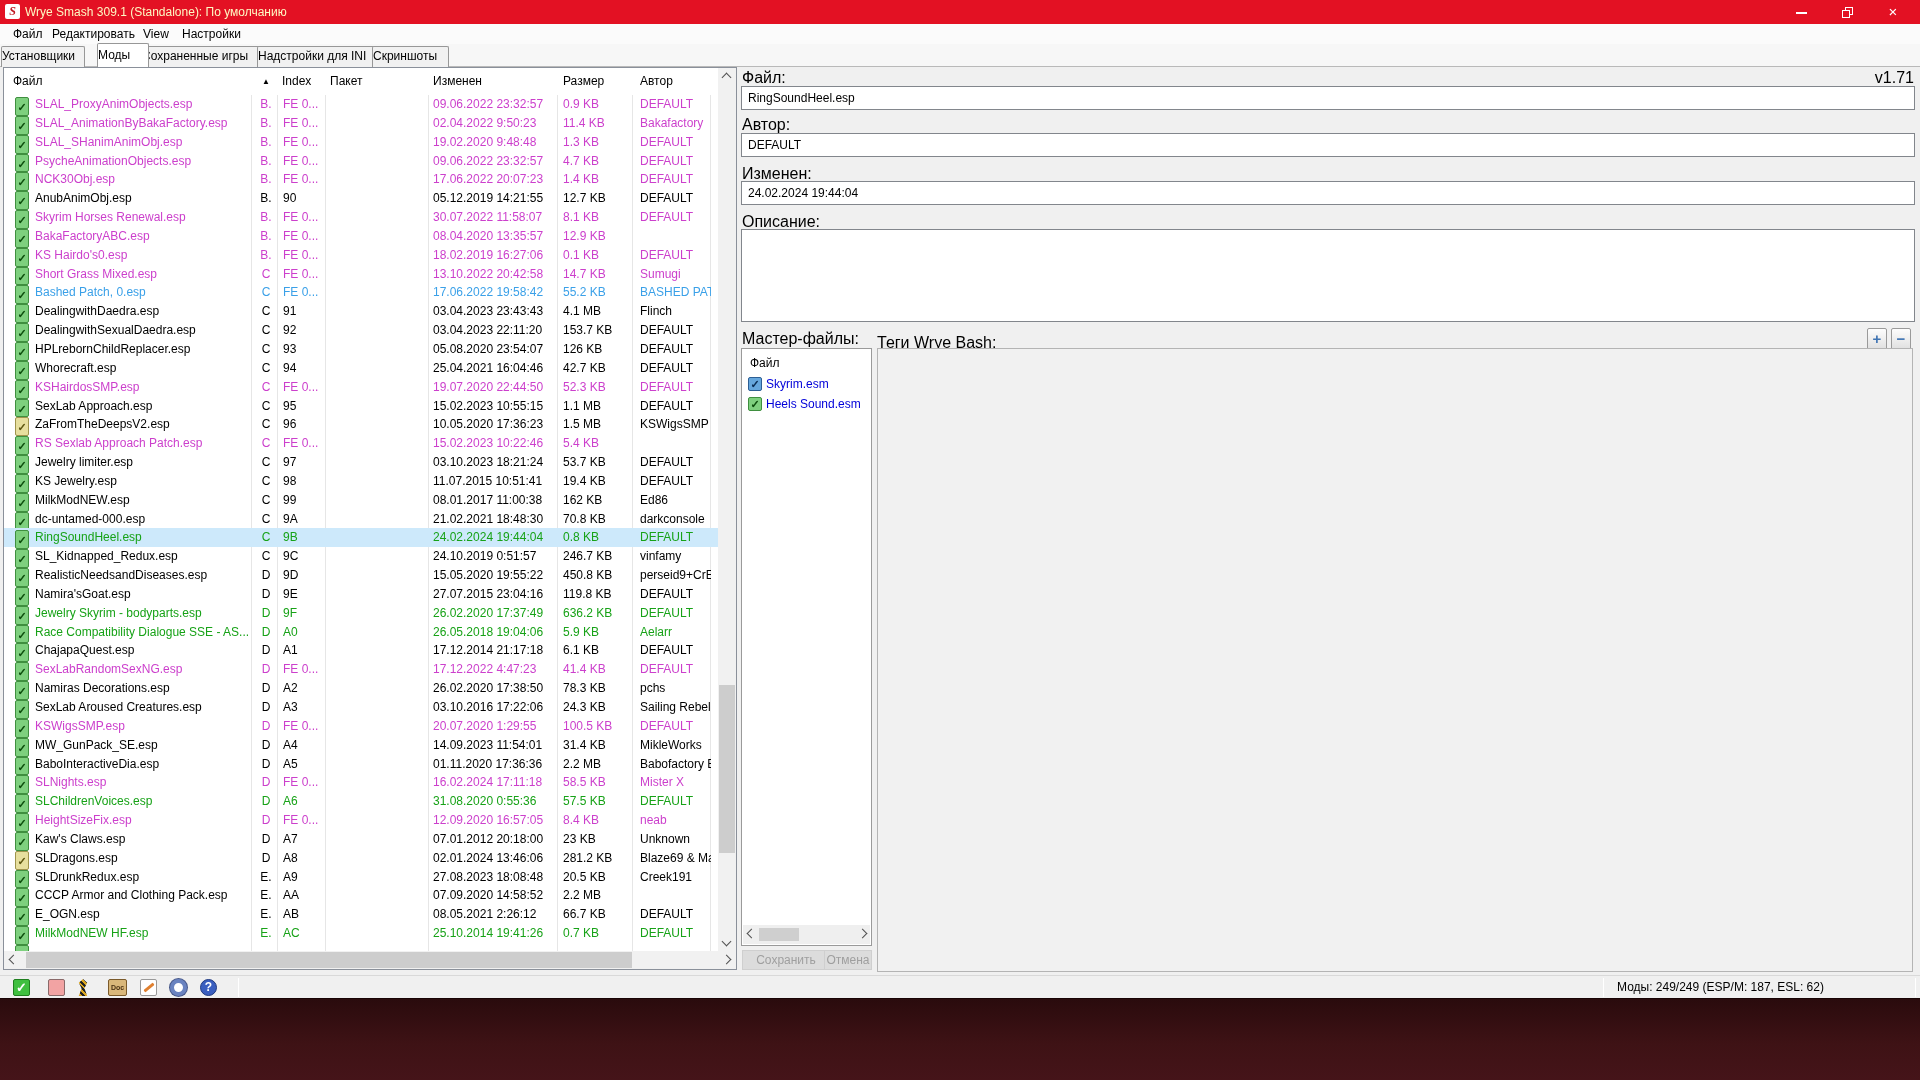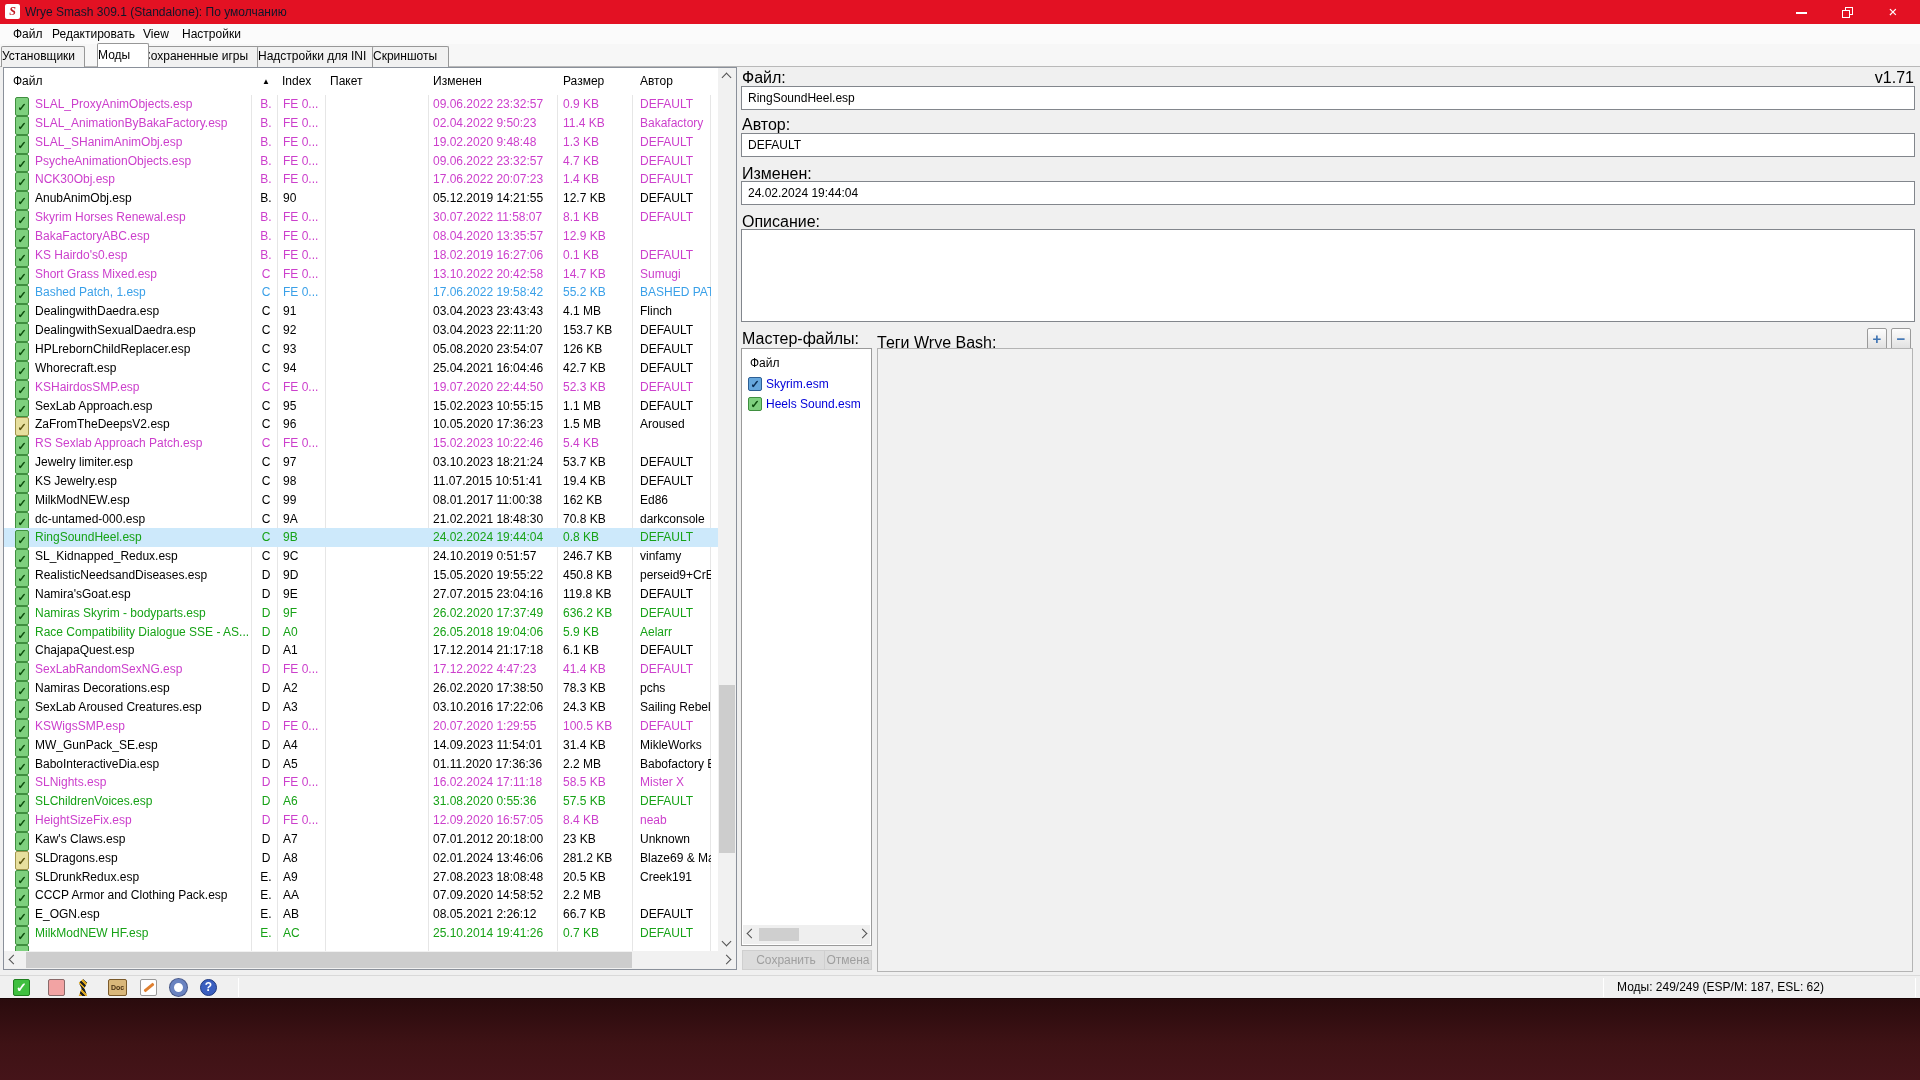--- a/index.html
+++ b/index.html
@@ -1,20 +1,20 @@
 <!DOCTYPE html>
 <html><head>
 <meta charset="utf-8">
 <style>
 *{margin:0;padding:0;box-sizing:border-box}
 html,body{width:1920px;height:1080px;overflow:hidden;background:#f0f0f0;font-family:"Liberation Sans",sans-serif;font-size:12px;color:#000}
 
 #titlebar{position:absolute;left:0;top:0;width:1920px;height:24px;background:#e31123}
 #app-icon{position:absolute;left:5px;top:4px;width:15px;height:15px;background:#fff;border-radius:2px;font:italic 700 12px "Liberation Serif",serif;color:#c01822;text-align:center;line-height:14px}
-#window-title{position:absolute;left:25px;top:5px;color:#0f172a;font-size:12px;white-space:nowrap}
+#window-title{position:absolute;left:25px;top:5px;color:#fef9c3;font-size:12px;white-space:nowrap}
 .winbtn{position:absolute;top:0;height:24px;width:46px}
 #btn-min{left:1778px}#btn-restore{left:1824px}#btn-close{left:1870px}
 #btn-min i{position:absolute;left:18px;top:12px;width:11px;height:2px;background:#fff}
 #btn-restore b{position:absolute;left:21px;top:7px;width:8px;height:8px;border:1.3px solid #fff}
 #btn-restore i{position:absolute;left:18px;top:10px;width:8px;height:8px;border:1.3px solid #fff;background:#e31123}
 #btn-close span{position:absolute;left:0;top:1px;width:46px;height:24px;color:#fff;font-size:15px;text-align:center;line-height:22px}
 
 #menubar{position:absolute;left:0;top:24px;width:1920px;height:20px;background:#fbfbfb}
 .menu-item{position:absolute;top:0;height:20px;line-height:20px;font-size:12px}
 #menu-0{left:13px}#menu-1{left:52px}#menu-2{left:143px}#menu-3{left:182px}
@@ -237,21 +237,21 @@
         <span class="cb cb-green">✓</span>
         <span class="cell-f">Short Grass Mixed.esp</span>
         <span class="cell-g">C</span>
         <span class="cell-i">FE 0...</span>
         <span class="cell-m">13.10.2022 20:42:58</span>
         <span class="cell-s">14.7 KB</span>
         <span class="cell-a">Sumugi</span>
       </div>
       <div class="trow c-b">
         <span class="cb cb-green">✓</span>
-        <span class="cell-f">Bashed Patch, 1.esp</span>
+        <span class="cell-f">Bashed Patch, 0.esp</span>
         <span class="cell-g">C</span>
         <span class="cell-i">FE 0...</span>
         <span class="cell-m">17.06.2022 19:58:42</span>
         <span class="cell-s">55.2 KB</span>
         <span class="cell-a">BASHED PAT.</span>
       </div>
       <div class="trow c-k">
         <span class="cb cb-green">✓</span>
         <span class="cell-f">DealingwithDaedra.esp</span>
         <span class="cell-g">C</span>
@@ -305,21 +305,21 @@
         <span class="cell-s">1.1 MB</span>
         <span class="cell-a">DEFAULT</span>
       </div>
       <div class="trow c-k">
         <span class="cb cb-yellow">✓</span>
         <span class="cell-f">ZaFromTheDeepsV2.esp</span>
         <span class="cell-g">C</span>
         <span class="cell-i">96</span>
         <span class="cell-m">10.05.2020 17:36:23</span>
         <span class="cell-s">1.5 MB</span>
-        <span class="cell-a">Aroused</span>
+        <span class="cell-a">KSWigsSMP</span>
       </div>
       <div class="trow c-m">
         <span class="cb cb-green">✓</span>
         <span class="cell-f">RS Sexlab Approach Patch.esp</span>
         <span class="cell-g">C</span>
         <span class="cell-i">FE 0...</span>
         <span class="cell-m">15.02.2023 10:22:46</span>
         <span class="cell-s">5.4 KB</span>
         <span class="cell-a"></span>
       </div>
@@ -390,21 +390,21 @@
         <span class="cb cb-green">✓</span>
         <span class="cell-f">Namira'sGoat.esp</span>
         <span class="cell-g">D</span>
         <span class="cell-i">9E</span>
         <span class="cell-m">27.07.2015 23:04:16</span>
         <span class="cell-s">119.8 KB</span>
         <span class="cell-a">DEFAULT</span>
       </div>
       <div class="trow c-g">
         <span class="cb cb-green">✓</span>
-        <span class="cell-f">Namiras Skyrim - bodyparts.esp</span>
+        <span class="cell-f">Jewelry Skyrim - bodyparts.esp</span>
         <span class="cell-g">D</span>
         <span class="cell-i">9F</span>
         <span class="cell-m">26.02.2020 17:37:49</span>
         <span class="cell-s">636.2 KB</span>
         <span class="cell-a">DEFAULT</span>
       </div>
       <div class="trow c-g">
         <span class="cb cb-green">✓</span>
         <span class="cell-f">Race Compatibility Dialogue SSE - AS...</span>
         <span class="cell-g">D</span>

